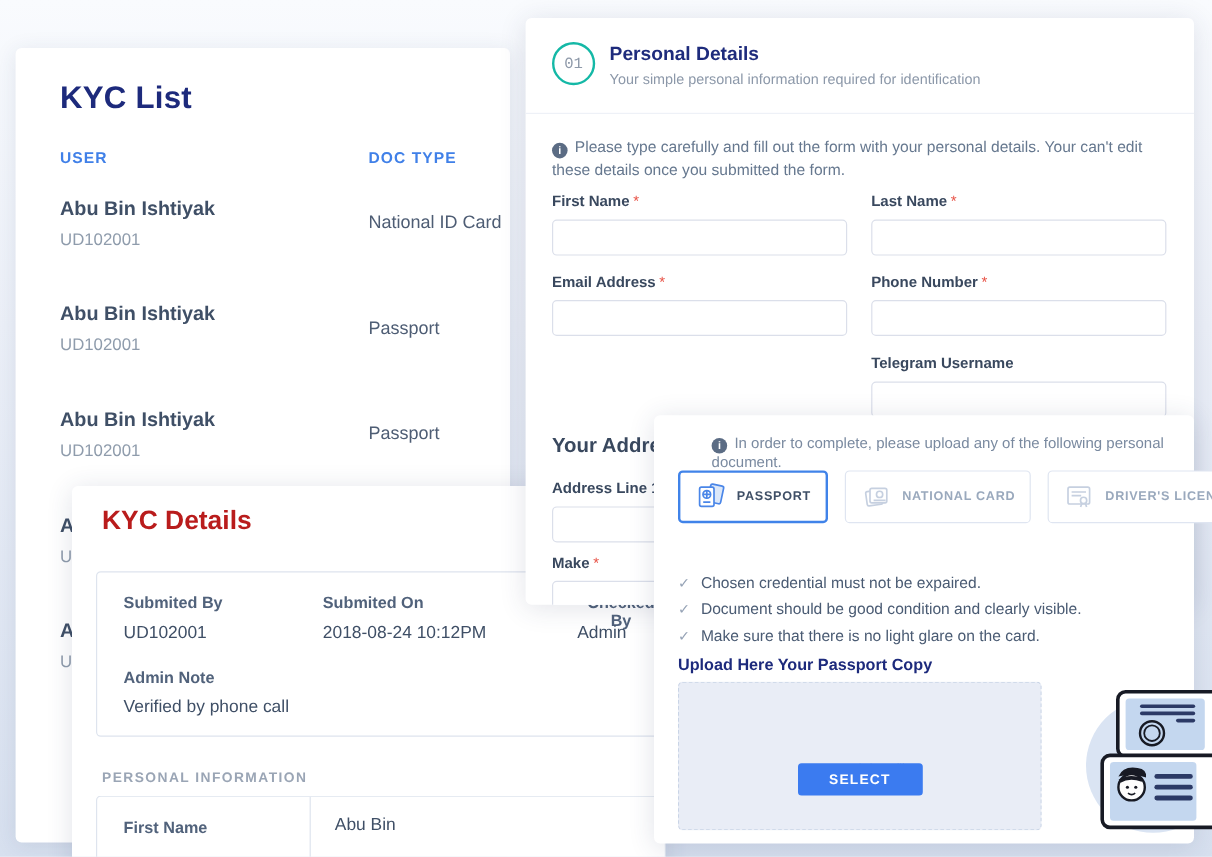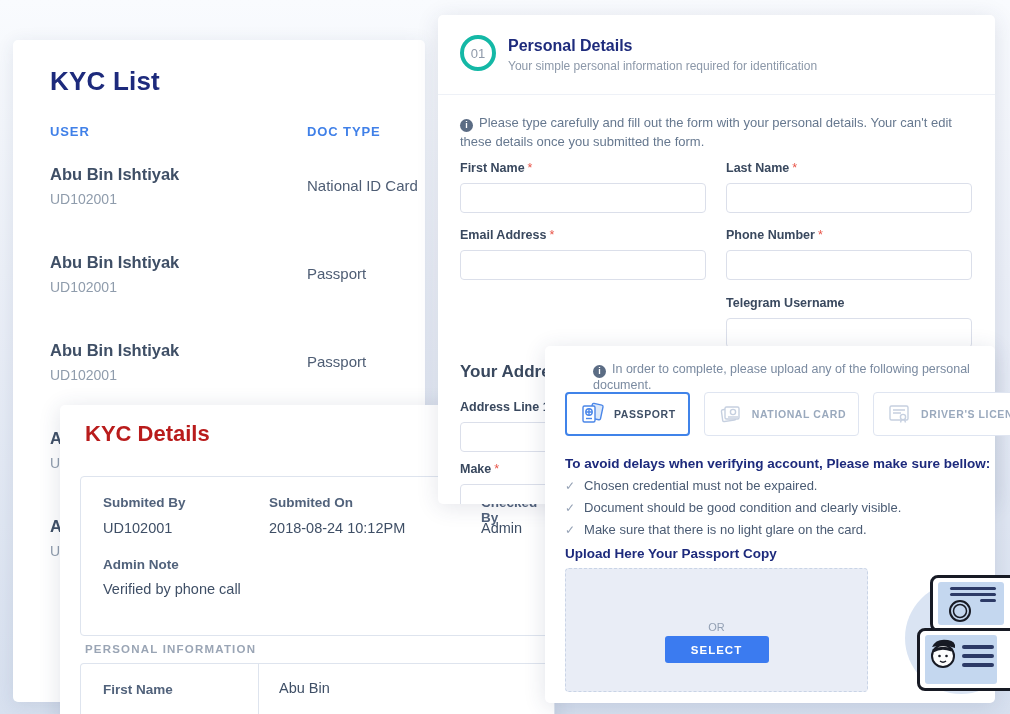--- a/index.html
+++ b/index.html
@@ -23,42 +23,42 @@
   .kyc-row { position:absolute; left:37px; right:0; height:66px; border-bottom:1px solid #e9edf4; }
   .kyc-row .name { position:absolute; left:0; top:1px; font-size:16.5px; font-weight:700; color:#3f4f66; }
   .kyc-row .uid  { position:absolute; left:0; top:27px; font-size:14px; color:#8f9cac; }
   .kyc-row .doc  { position:absolute; left:257px; top:13px; font-size:15px; color:#4e5d74; }
   .kyc-row:nth-of-type(n+4){ border-bottom:none; }
 
   
   .personal-details { left:438px; top:15px; width:557px; height:489px; z-index:4;
     overflow:hidden; box-shadow:0 3px 22px rgba(44,56,96,.13); }
   .pd-header { position:absolute; left:0; top:0; right:0; height:80px; border-bottom:1px solid #eef1f7; }
-  .step-circle { position:absolute; left:22px; top:20px; width:36px; height:36px; border:4px solid #14b8a6;
-    border-radius:50%; color:#8e99a9; font-size:13px; display:flex; align-items:center; justify-content:center; }
+  .step-circle { position:absolute; left:22px; top:20px; width:36px; height:36px; border:2px solid #14b8a6;
+    border-radius:50%; color:#8e99a9; font-size:13px; display:flex; align-items:center; justify-content:center;font-family:Liberation Mono, monospace; }
   .pd-title { position:absolute; left:70px; top:22px; font-size:16px; font-weight:700; color:#1e2b7c; }
   .pd-sub { position:absolute; left:70px; top:44px; font-size:12px; color:#8c98a9; }
   .note-line { position:absolute; left:22px; top:98px; width:516px; font-size:13px; color:#66788f; line-height:19px; }
   .info-dot { display:inline-block; width:13px; height:13px; background:#5b6c84; border-radius:50%;
     color:#fff; font-size:9px; font-weight:700; text-align:center; line-height:13px; margin-right:6px; vertical-align:-1px; }
   .fgroup { position:absolute; width:246px; }
   .fgroup .flabel { font-size:12.5px; font-weight:700; color:#39485e; margin-bottom:8px; }
   .fgroup .req { color:#e85347; margin-left:3px; font-weight:400; }
   .fgroup input { width:100%; height:30px; border:1px solid #dbdfea; border-radius:4px; background:#fff; outline:none;
     padding:0 8px; font-family:inherit; font-size:13px; color:#3f4f66; }
   .c1 { left:22px; } .c2 { left:288px; }
   .rA { top:146px; } .rB { top:213px; } .rC { top:281px; }
   .addr-head { position:absolute; left:22px; top:347px; font-size:17px; font-weight:700; color:#39485e; }
   .rD { top:385px; } .rE { top:447px; }
 
   
   .kyc-details { left:60px; top:405px; width:495px; height:330px; z-index:3;
     box-shadow:0 3px 22px rgba(44,56,96,.14); }
   .kyc-details .title { position:absolute; left:25px; top:16px; font-size:22px; font-weight:700; color:#b91c1c; }
-  .kd-box { position:absolute; left:20px; top:71px; width:475px; height:160px; border:1px solid #dee4ee; border-radius:4px; }
+  .kd-box { position:absolute; left:20px; top:71px; width:475px; height:138px; border:1px solid #dee4ee; border-radius:4px;text-align:center; }
   .kd-label { position:absolute; font-size:13.5px; font-weight:700; color:#51627b; }
   .kd-value { position:absolute; font-size:14.5px; color:#3f4f66; }
   .kd-sec { position:absolute; left:25px; top:238px; font-size:11.5px; font-weight:700; color:#9aa5b5; letter-spacing:1.2px; }
   .kd-table { position:absolute; left:20px; top:258px; width:475px; height:72px; border:1px solid #dee4ee; border-radius:4px 4px 0 0; border-bottom:none; }
   .kd-table .cell-l { position:absolute; left:0; top:0; width:178px; height:100%; border-right:1px solid #dee4ee; }
   .kd-table .cell-l span { position:absolute; left:22px; top:18px; font-size:13.5px; font-weight:700; color:#51627b; }
   .kd-table .cell-r { position:absolute; left:198px; top:16px; font-size:14.5px; color:#3f4f66; }
 
   
   .upload-panel { left:545px; top:346px; width:450px; height:357px; z-index:5;
@@ -214,29 +214,27 @@
         <svg width="26" height="24" viewBox="0 0 26 24" fill="none" stroke-width="1.4">
           <rect x="4" y="4" width="18" height="14" rx="1.5" fill="#fff"></rect>
           <path d="M7 8 h12 M7 11 h8"></path>
           <circle cx="17" cy="15" r="2.6"></circle>
           <path d="M15.5 17.5 l-1 3 M18.5 17.5 l1 3"></path>
         </svg>
         <span class="dlabel">DRIVER'S LICENSE</span>
       </div>
     </div>
 
-    <div class="up-warn">To avoid delays when verifying account, Please make sure bellow:</div>
     <div class="chk" style="top:132px;"><span class="tick">✓</span><span>Chosen credential must not be expaired.</span></div>
     <div class="chk" style="top:154px;"><span class="tick">✓</span><span>Document should be good condition and clearly visible.</span></div>
     <div class="chk" style="top:176px;"><span class="tick">✓</span><span>Make sure that there is no light glare on the card.</span></div>
 
     <div class="up-head">Upload Here Your Passport Copy</div>
     <div class="dropzone">
       <div class="dz-line1">Drag and drop file</div>
-      <div class="dz-or">OR</div>
       <button class="dz-select">SELECT</button>
     </div>
   </div>
 
   <div class="illus-circle"></div>
   <div class="card card-top">
     <svg width="94" height="51" viewBox="0 0 94 51">
       <rect x="5" y="4" width="66" height="43" rx="3" fill="#c4d7ef"></rect>
       <rect x="17" y="9" width="46" height="3" rx="1.5" fill="#2c3a66"></rect>
       <rect x="17" y="15" width="46" height="3" rx="1.5" fill="#2c3a66"></rect>

